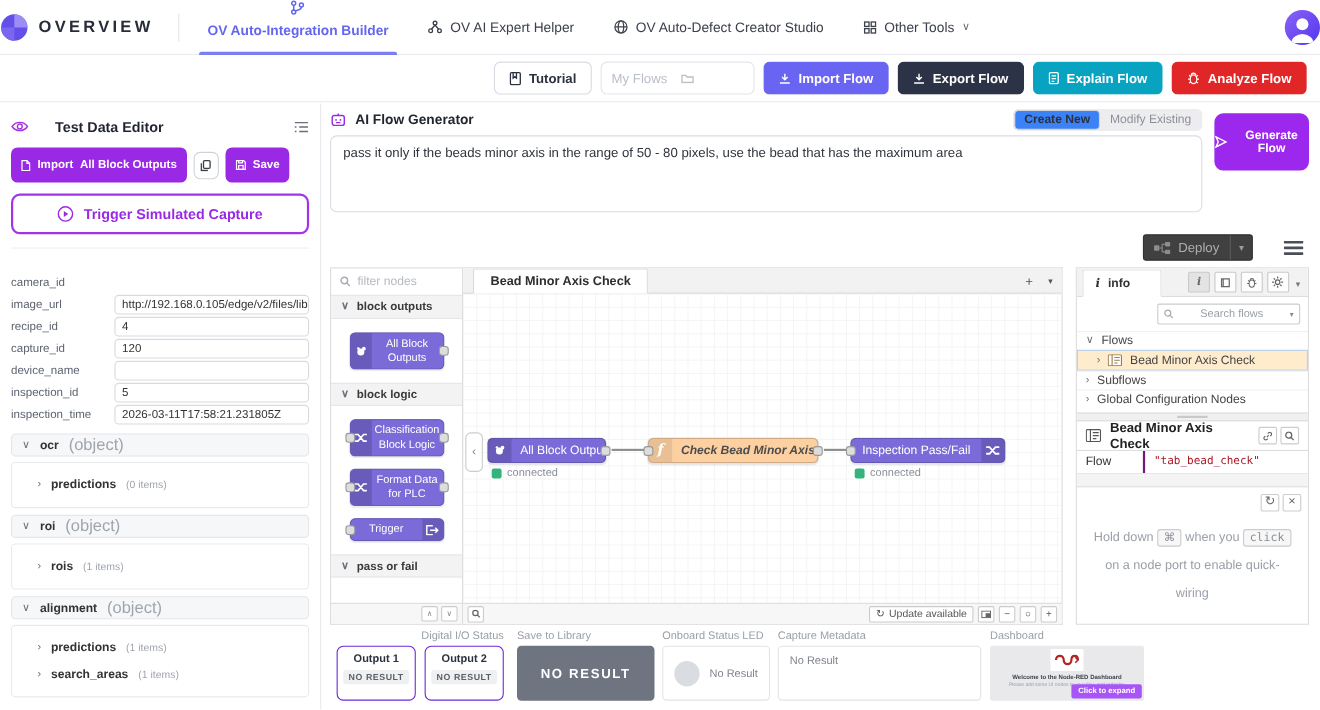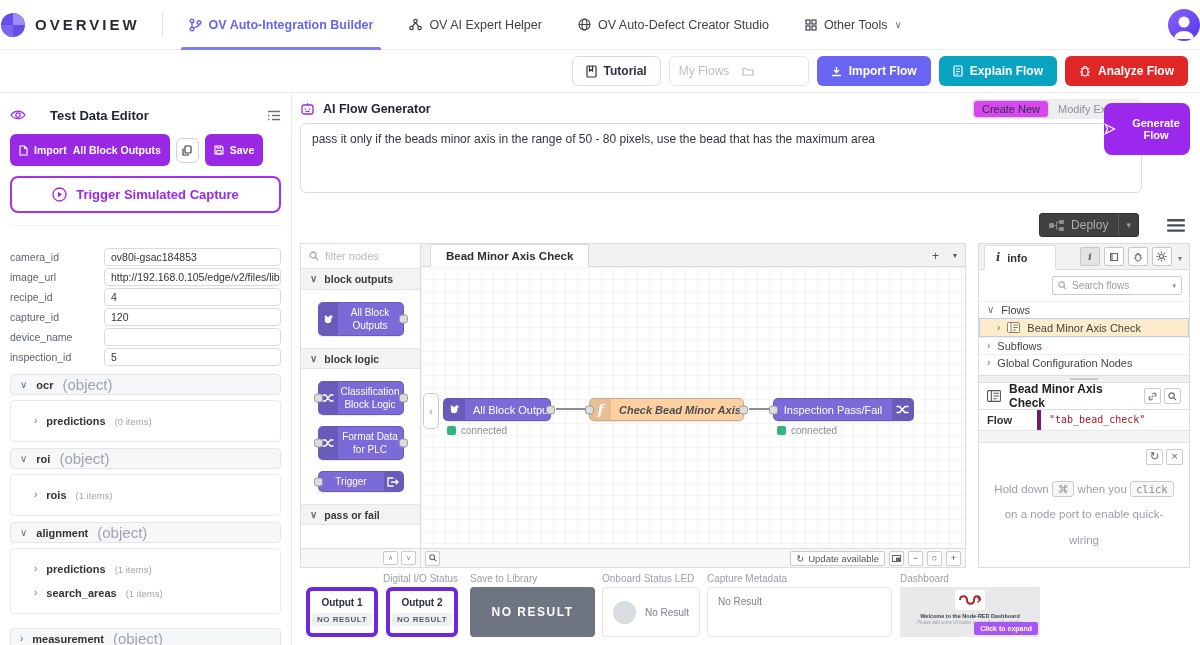--- a/index.html
+++ b/index.html
@@ -7,21 +7,21 @@
   body { font-family:"Liberation Sans",sans-serif; background:#fff; position:relative; overflow:hidden; color:#333; }
   svg { display:block; }
 
   
   .navbar { position:absolute; top:0; left:0; right:0; height:50px; background:#fff; border-bottom:1px solid #ececf0; display:flex; align-items:center; padding:0 0; z-index:10; }
   .brand { display:flex; align-items:center; gap:9px; }
   .brand-name { font-size:15px; font-weight:700; letter-spacing:3px; color:#272c38; }
   .nav-divider { width:1px; height:26px; background:#e4e6eb; margin:0 26px 0 22px; }
   .nav-tabs { display:flex; align-items:center; height:50px; gap:36px; }
   .nav-tab { position:relative; height:50px; display:flex; align-items:center; gap:7px; font-size:12.5px; color:#3c414c; cursor:pointer; white-space:nowrap; }
-  .nav-tab.active { color:#6366f1; font-weight:700; }
+  .nav-tab.active { color:#6366f1; font-weight:700;flex-direction:column; }
   .nav-tab.active::after { content:""; position:absolute; left:-8px; right:-8px; bottom:0; height:3px; background:#7b7ff2; border-radius:2px 2px 0 0; }
   .avatar { margin-left:auto; width:32px; height:32px; border-radius:50%; background:linear-gradient(135deg,#8a63f8,#5336ee); display:flex; align-items:center; justify-content:center; overflow:hidden; cursor:pointer; }
 
   
   .toolbar { position:absolute; top:50px; left:0; right:0; height:43px; background:#fff; border-bottom:1px solid #ececf0; display:flex; align-items:center; justify-content:flex-end; gap:8px; padding:0 12px; }
   .tbtn { height:30px; border-radius:6px; display:inline-flex; align-items:center; gap:7px; padding:0 13px; font-size:12px; font-weight:700; border:1px solid transparent; cursor:pointer; font-family:inherit; background:#fff; }
   .tbtn.plain { border-color:#d7dbe2; color:#2c3140; }
   .tbtn.indigo { background:#6965f2; color:#fff; }
   .tbtn.dark { background:#2d3347; color:#fff; }
   .tbtn.teal { background:#09a3c2; color:#fff; }
@@ -48,26 +48,26 @@
   .chev { color:#6a7078; font-size:10px; line-height:1; }
   .tree-name { font-weight:700; color:#333; }
   .tree-type { color:#a0a5ad; font-size:15px; }
   .tree-count { color:#a0a5ad; font-size:9.5px; }
   .tree-children { border:1px solid #e9eaee; border-radius:4px; margin-top:5px; padding:8px 0; background:#fff; }
   .tree-child { height:24px; display:flex; align-items:center; gap:9px; padding-left:23px; font-size:11px; cursor:pointer; }
   .mt12 { margin-top:14px; }
 
   
   .ai-gen { position:absolute; top:100px; left:300px; right:10px; height:95px; }
-  .ai-main { margin-right:48px; }
+  .ai-main { margin-right:97px; }
   .ai-header { display:flex; align-items:center; height:18px; gap:8px; }
   .ai-title { font-size:12.5px; font-weight:700; color:#22262f; flex:1; }
   .mode-toggle { display:flex; background:#ededf0; border-radius:5px; padding:1px; }
   .mode { font-size:11px; padding:3px 9px; border-radius:4px; color:#8b9098; cursor:pointer; }
-  .mode.active { background:#d946ef; border:1px solid #d4d7dc; color:#2c3140; font-weight:400; padding:2px 8px; }
+  .mode.active { background:#3b82f6; border:1px solid #d4d7dc; color:#2c3140; font-weight:700; padding:2px 8px; }
   .ai-textarea { margin-top:5px; height:70px; border:1px solid #d9dce1; border-radius:6px; padding:8px 11px; font-size:12px; color:#30343c; background:#fff; }
   .generate-btn { position:absolute; right:0; top:3px; width:86px; height:52px; background:#9c27ed; border:none; border-radius:8px; color:#fff; font-size:11px; font-weight:700; display:flex; align-items:center; justify-content:center; gap:6px; cursor:pointer; font-family:inherit; }
 
   
   .deploy-row { position:absolute; top:212px; left:300px; right:15px; height:26px; display:flex; justify-content:flex-end; align-items:center; gap:28px; }
   .deploy-btn { height:24px; background:#404040; border:1px solid #333; border-radius:3px; display:inline-flex; align-items:center; padding:0 0 0 9px; color:#adadad; font-size:12px; gap:7px; cursor:pointer; font-family:inherit; }
   .deploy-caret { border-left:1px solid #5a5a5a; align-self:stretch; display:flex; align-items:center; padding:0 7px; margin-left:3px; font-size:9px; color:#9a9a9a; }
   .hamburger { cursor:pointer; }
 
   
@@ -114,49 +114,49 @@
 
   
   .rsidebar { position:absolute; right:0; top:0; bottom:0; width:212px; border:1px solid #ddd; background:#fff; display:flex; flex-direction:column; }
   .rs-tabs { height:26px; background:#f2f2f2; border-bottom:1px solid #ddd; display:flex; align-items:flex-end; padding:0 5px; gap:4px; }
   .rs-tab-info { height:25px; margin-bottom:-1px; background:#fff; border:1px solid #ddd; border-bottom:1px solid #fff; border-radius:2px 2px 0 0; display:flex; align-items:center; gap:7px; padding:0 11px; font-size:11px; font-weight:700; color:#333; width:72px; cursor:pointer; }
   .rs-tab-info i { font-family:"DejaVu Serif",serif; font-weight:700; font-style:italic; font-size:11px; }
   .rs-spacer { flex:1; }
   .rs-ib { width:20px; height:19px; border:1px solid #c9c9c9; background:#fdfdfd; border-radius:2px; display:flex; align-items:center; justify-content:center; margin-bottom:3px; cursor:pointer; color:#666; }
   .rs-ib.pressed { background:#e3e3e3; }
   .rs-caret { margin:0 2px 6px 2px; font-size:8px; color:#777; cursor:pointer; }
-  .rs-search-row { display:flex; justify-content:flex-end; padding:6px 7px 6px; }
+  .rs-search-row { display:flex; justify-content:flex-end; padding:6px 7px 6px;text-align:center; }
   .rs-search { width:130px; height:19px; border:1px solid #ccc; border-radius:2px; display:flex; align-items:center; gap:5px; padding:0 5px; font-size:10px; color:#9aa0a8; }
   .rs-search span { flex:1; }
   .rs-tree { font-size:11px; color:#444; }
   .rs-row { height:17px; display:flex; align-items:center; gap:7px; padding:0 8px; border-top:1px solid #f0f0f0; cursor:pointer; }
   .rs-row.sel { background:#ffeccd; border:1px solid #b9d2ec; padding-left:17px; height:19px; }
   .rs-splitter { height:8px; background:#f0f0f0; border-top:1px solid #ddd; border-bottom:1px solid #ddd; display:flex; align-items:center; justify-content:center; cursor:row-resize; margin-top:4px; }
   .rs-splitter::after { content:""; width:28px; height:2px; background:#c9c9c9; border-radius:1px; }
   .rs-detail-header { height:27px; display:flex; align-items:center; gap:8px; padding:0 8px; border-bottom:1px solid #ddd; font-size:12px; font-weight:700; color:#222; }
   .rs-dh-actions { margin-left:auto; display:flex; gap:3px; }
   .rs-dh-btn { width:17px; height:16px; border:1px solid #ccc; background:#fff; border-radius:2px; display:flex; align-items:center; justify-content:center; color:#666; cursor:pointer; }
   .rs-table { display:flex; border-bottom:1px solid #e7e7e7; font-size:11px; }
-  .cell-key { width:62px; padding:4px 8px; color:#333; border-right:4px solid #701a75;font-weight:bold; }
+  .cell-key { width:62px; padding:4px 8px; color:#333; border-right:2px solid #701a75; }
   .cell-val { flex:1; padding:4px 8px; color:#ad1625; font-family:"DejaVu Sans Mono",monospace; font-size:10px; }
   .rs-gap { height:12px; background:#f4f4f4; border-bottom:1px solid #e2e2e2; }
   .rs-tips { position:relative; flex:1; padding:34px 12px 0; text-align:center; color:#9aa0a8; font-size:11.5px; line-height:2.2; }
   .tip-actions { position:absolute; top:6px; right:6px; display:flex; gap:3px; }
   .kbd { border:1px solid #ccc; background:#f7f7f7; border-radius:3px; padding:1px 5px; font-size:10.5px; color:#8a8f98; }
   .kbd.mono { font-family:"DejaVu Sans Mono",monospace; }
 
   
   .status-bar { position:absolute; top:570px; left:300px; right:10px; bottom:0; display:flex; }
   .sb-group { display:flex; flex-direction:column; }
   .sb-label { font-size:10px; color:#9aa0a8; height:17px; display:flex; align-items:center; }
   .w150{width:150px;} .w153{width:153px; margin-left:5px;align-items:flex-end;} .w125{width:125px; margin-left:12px;}
   .w98{width:98px; margin-left:7px;} .w185{width:185px; margin-left:7px;} .w140{width:140px; margin-left:8px;}
   .card-pass { height:50px; background:#2cc65a; border-radius:4px; color:#fff; font-weight:700; font-size:13px; letter-spacing:1.5px; display:flex; align-items:center; justify-content:center; }
   .io-cards { display:flex; gap:8px; }
-  .io-card { width:72px; height:50px; background:#fff; border:4px solid #6d28d9; border-radius:6px; padding-top:6px; text-align:center; }
+  .io-card { width:72px; height:50px; background:#fff; border:1px solid #6d28d9; border-radius:6px; padding-top:6px; text-align:center; }
   .io-name { font-size:10px; font-weight:700; color:#2c3140; }
   .io-badge { display:inline-block; margin-top:4px; font-size:8px; font-weight:700; letter-spacing:.5px; color:#5b6068; background:#eef0f2; border-radius:3px; padding:2px 5px; }
   .card-nr { height:50px; background:#6e7581; border-radius:4px; color:#fff; font-weight:700; font-size:12px; letter-spacing:1.5px; display:flex; align-items:center; justify-content:center; }
   .led-card { height:50px; border:1px solid #e2e4e8; border-radius:4px; background:#fff; display:flex; align-items:center; justify-content:center; gap:9px; font-size:10px; color:#7d828b; }
   .led-circle { width:23px; height:23px; border-radius:50%; background:#d9dce1; }
   .meta-card { height:50px; border:1px solid #e2e4e8; border-radius:4px; background:#fff; padding:8px 10px; font-size:10px; color:#7d828b; }
   .dash-card { position:relative; height:50px; background:#e9e9ec; border-radius:2px; text-align:center; padding-top:3px; overflow:hidden; }
   .dash-logo { width:30px; height:20px; background:#fff; margin:0 auto; display:flex; align-items:center; justify-content:center; border-radius:1px; }
   .dash-welcome { font-size:5.5px; font-weight:700; color:#3a3f48; margin-top:3px; }
   .dash-sub { font-size:4.5px; color:#9aa0a8; margin-top:1px; }
@@ -250,20 +250,28 @@
       </span>
   </div>
   <button class="tbtn indigo">
     <span>
         <svg width="11" height="11" viewBox="0 0 11 11" fill="none" stroke="#fff" stroke-width="1.3">
           <path d="M5.5 1 v5 M3 4 l2.5 2.5 L8 4 M1 9.5 h9"></path>
         </svg>
       </span>
     <span>Import Flow</span>
   </button>
+  <button class="tbtn dark">
+    <span>
+        <svg width="11" height="11" viewBox="0 0 11 11" fill="none" stroke="#fff" stroke-width="1.3">
+          <path d="M5.5 1 v5 M3 4 l2.5 2.5 L8 4 M1 9.5 h9"></path>
+        </svg>
+      </span>
+    <span>Export Flow</span>
+  </button>
   <button class="tbtn teal">
     <span>
         <svg width="10" height="12" viewBox="0 0 10 12" fill="none" stroke="#fff" stroke-width="1.2">
           <rect x="1" y="1" width="8" height="10" rx="1"></rect>
           <path d="M3 4 h4 M3 6.5 h4 M3 9 h2.5"></path>
         </svg>
       </span>
     <span>Explain Flow</span>
   </button>
   <button class="tbtn red">
@@ -326,41 +334,44 @@
           <circle cx="7.5" cy="7.5" r="6.5"></circle>
           <path d="M6 4.8 L10 7.5 L6 10.2 Z" fill="#9a29e6" stroke="none"></path>
         </svg>
       </span>
     <span>Trigger Simulated Capture</span>
   </button>
 
   <div class="lp-fields">
     <div class="field">
         <span class="field-label">camera_id</span>
-        <div class="field-input">ov80i-gsac184853</div>
       </div>
     <div class="field">
         <span class="field-label">image_url</span>
         <div class="field-input">http://192.168.0.105/edge/v2/files/library_captu</div>
       </div>
     <div class="field">
         <span class="field-label">recipe_id</span>
         <div class="field-input">4</div>
       </div>
     <div class="field">
         <span class="field-label">capture_id</span>
         <div class="field-input">120</div>
       </div>
     <div class="field">
         <span class="field-label">device_name</span>
         <div class="field-input"></div>
       </div>
     <div class="field">
         <span class="field-label">inspection_id</span>
         <div class="field-input">5</div>
+      </div>
+    <div class="field">
+        <span class="field-label">inspection_time</span>
+        <div class="field-input">2026-03-11T17:58:21.231805Z</div>
       </div>
   </div>
 
   <div class="lp-tree">
     <div class="tree-group">
       <div class="tree-header">
           <span class="chev">∨</span>
           <span class="tree-name">ocr</span>
           <span class="tree-type">(object)</span>
         </div>

